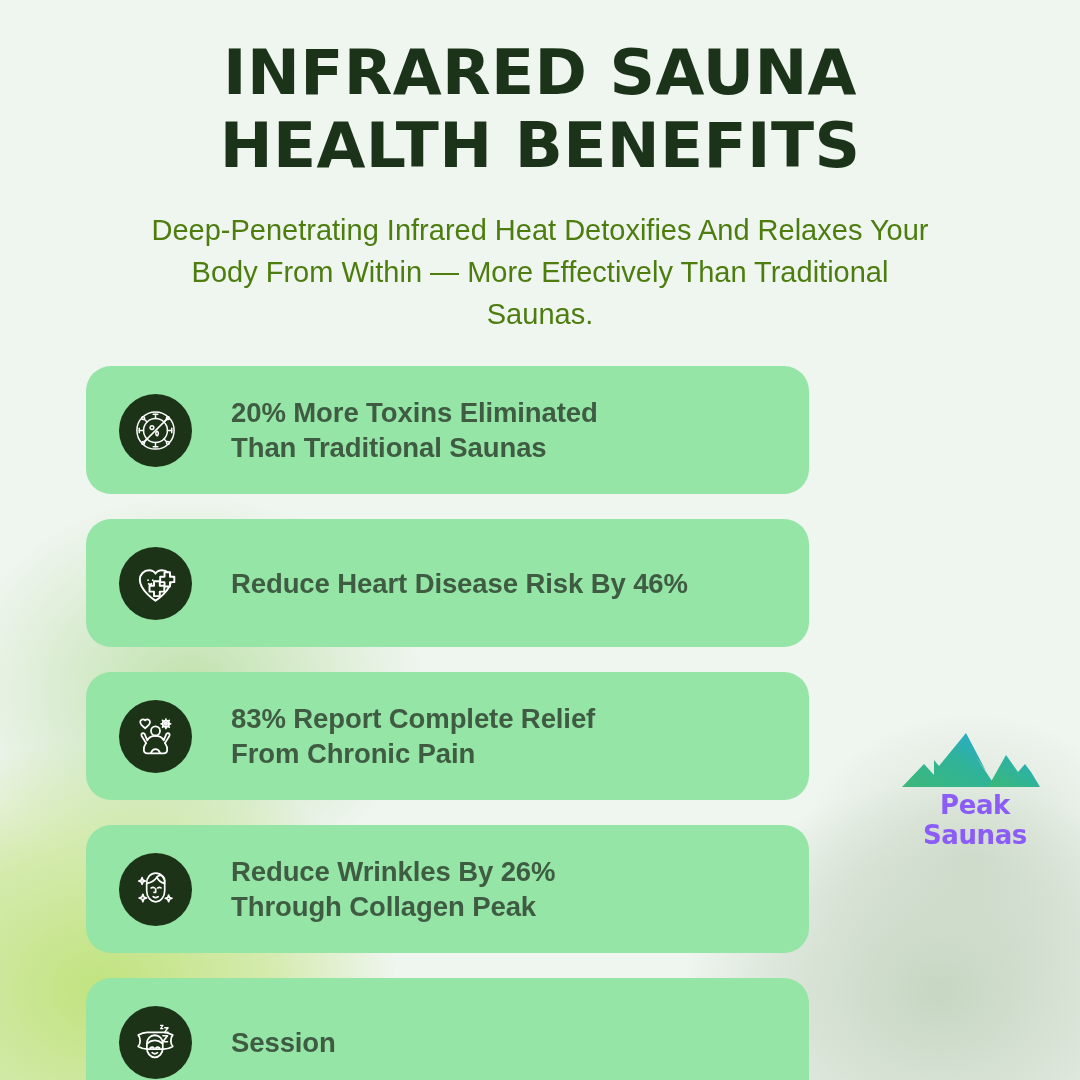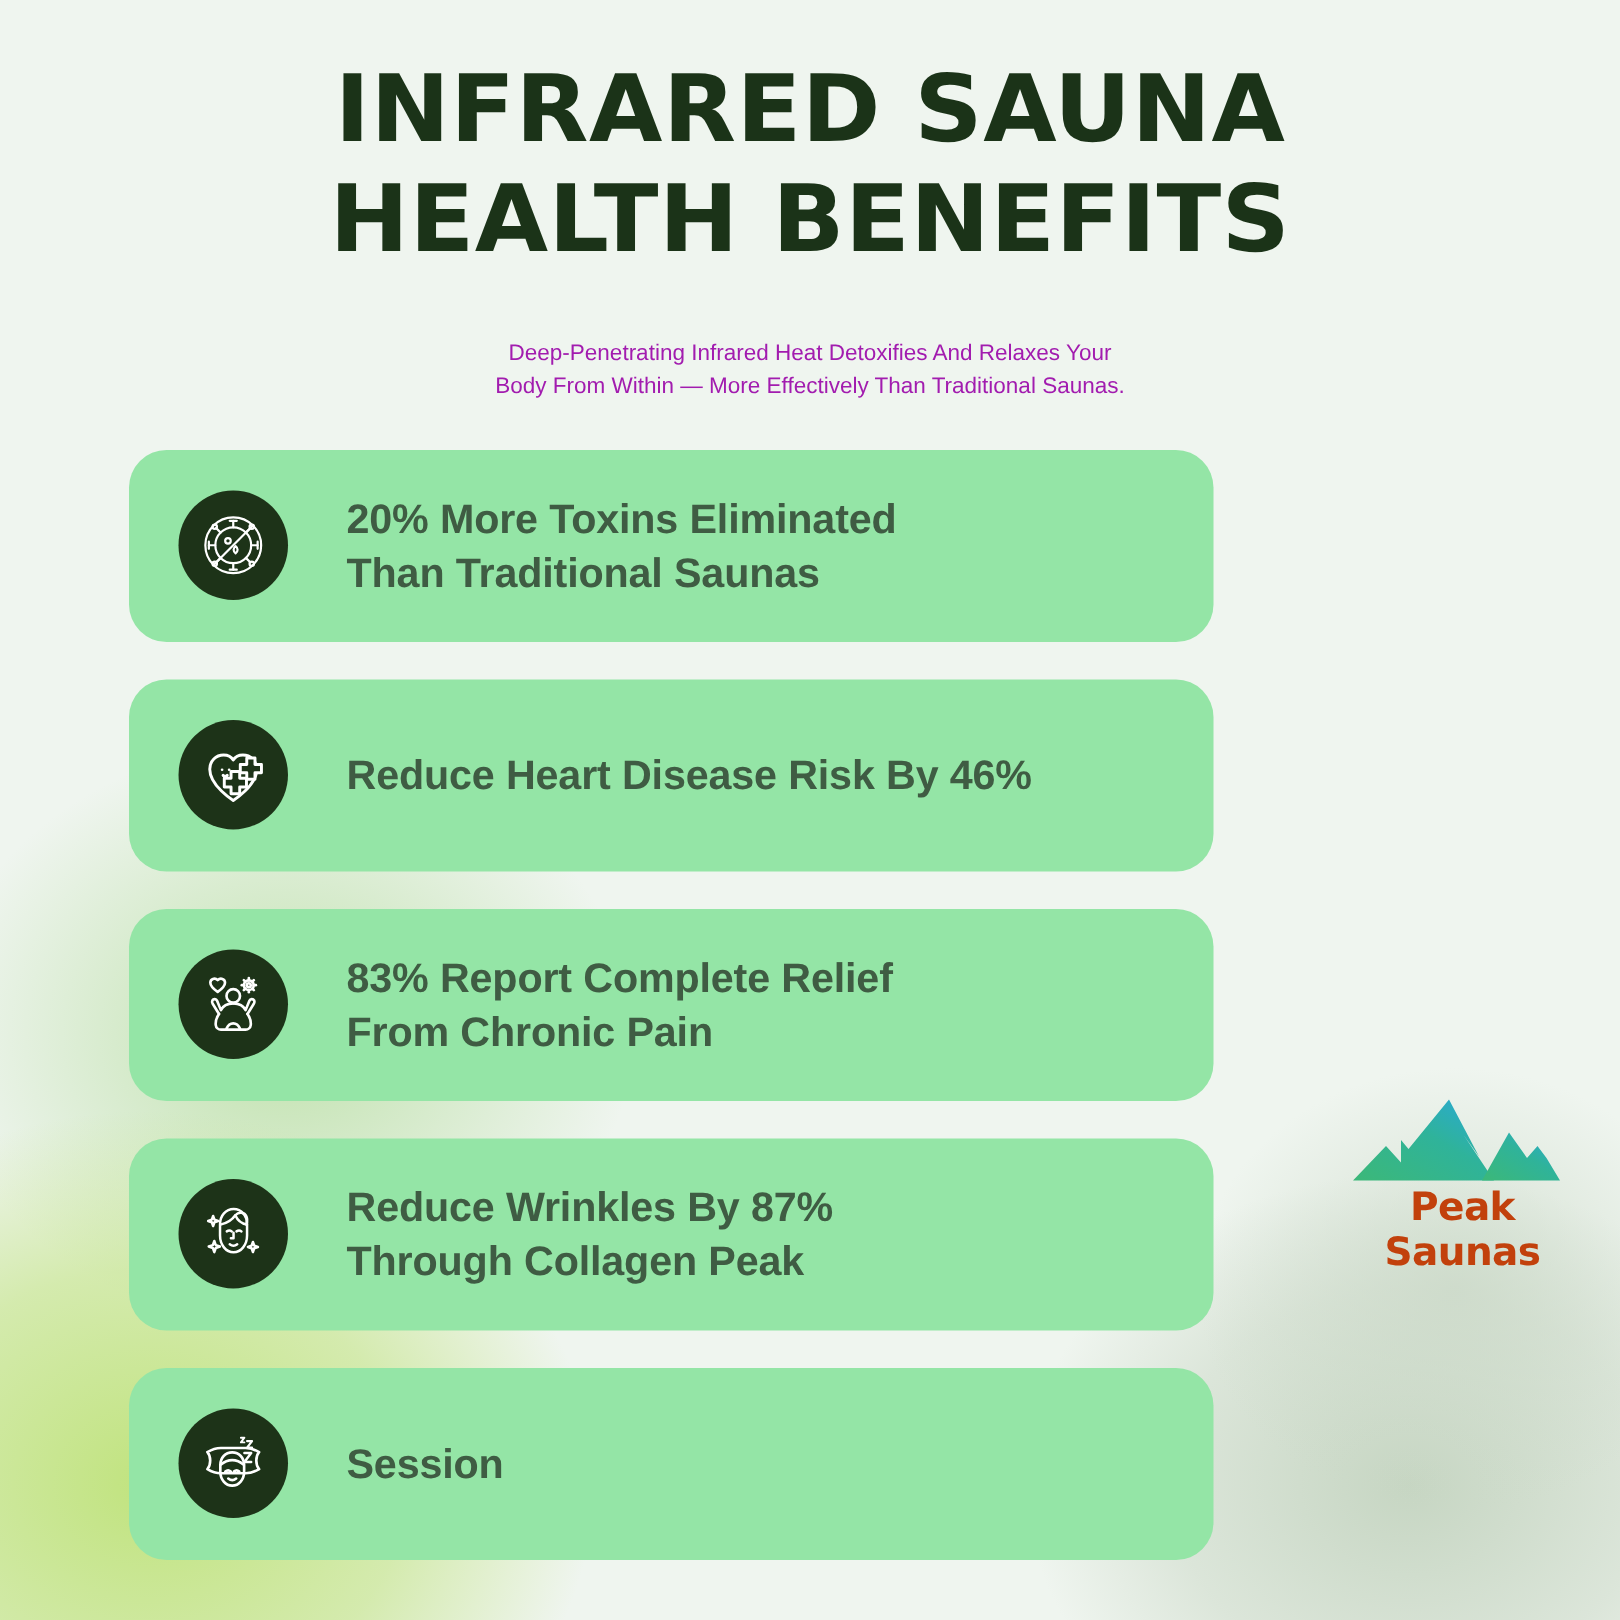--- a/index.html
+++ b/index.html
@@ -45,25 +45,25 @@
     line-height:1.0;
     letter-spacing:0.3px;
     color:#1b3318;
     text-transform:uppercase;
     transform:scaleX(1.02);
   }
   .title-line { display:block; white-space:nowrap; }
   .title-line.l2 { margin-top:11px; }
 
   .subtitle {
-    margin:48px auto 0;
+    margin:32px auto 0;
     width:780px;
-    font-size:15px;
+    font-size:29px;
     line-height:1.45;
-    color:#a21caf;
+    color:#4d7c0f;
     font-weight:400;
   }
   .subtitle span { display:block; }
 
   
   .cards { margin-top:31px; padding-left:86px; }
   .card {
     position:relative;
     width:723px;
     height:128px;
@@ -101,21 +101,21 @@
     width:166px;
     text-align:center;
   }
   .logo svg { display:block; margin:0 auto; }
   .logo-name {
     margin-top:1px;
     font-family:"DejaVu Sans", sans-serif;
     font-weight:700;
     font-size:26px;
     letter-spacing:-0.4px;
-    color:#c2410c;
+    color:#8b5cf6;
   }
 </style>
 </head>
 <body>
 
 <div id="bg-layer">
   <div class="glow glow-grey"></div>
   <div class="glow glow-grey-2"></div>
   <div class="glow glow-green-mid"></div>
   <div class="glow glow-yellow"></div>
@@ -222,21 +222,21 @@
           <path d="M19.6 22.4c1.1-.7 2.4-.7 3.4 0"></path>
           <path d="M26.2 22.4c1.1-.7 2.4-.7 3.4 0"></path>
           <path d="M24.2 23.4v3.6h-1.8"></path>
           <path d="M21.6 31.2c1.5 1.2 3.6 1.2 5.1 0"></path>
           <path d="M10.3 11.9l.9 2.5 2.5.9-2.5.9-.9 2.5-.9-2.5-2.5-.9 2.5-.9z"></path>
           <path d="M11.1 28.9l1 2.8 2.8 1-2.8 1-1 2.8-1-2.8-2.8-1 2.8-1z"></path>
           <path d="M37.4 29.6l.9 2.5 2.5.9-2.5.9-.9 2.5-.9-2.5-2.5-.9 2.5-.9z"></path>
         </svg>
       </div>
       <div class="card-text">
-        <span>Reduce Wrinkles By 87%</span>
+        <span>Reduce Wrinkles By 26%</span>
         <span>Through Collagen Peak</span>
       </div>
     </div>
 
     <div class="card">
       <div class="icon-badge">
         <svg width="47" height="47" viewBox="0 0 48 48" fill="none" stroke="#ffffff" stroke-width="1.8" stroke-linecap="round" stroke-linejoin="round">
           <path d="M6.4 16.4c3.3-2 6.4-2.8 9.2-2.8h16.8c2.8 0 5.9.8 9.2 2.8-1.5 1.6-1.9 3.5-1.9 5.8s.4 4.2 1.9 5.8c-3.3 2-6.4 2.8-9.2 2.8H15.6c-2.8 0-5.9-.8-9.2-2.8 1.5-1.6 1.9-3.5 1.9-5.8s-.4-4.2-1.9-5.8z"></path>
           <path d="M15.2 25.2c0-4.9 3.4-8.6 8.1-8.6s8.1 3.7 8.1 8.6v4.6c0 5.2-3.5 9.4-8.1 9.4s-8.1-4.2-8.1-9.4z"></path>
           <path d="M15.4 25c1.6-1.3 4.4-3.1 7.9-3.1s6.3 1.8 7.9 3.1"></path>

